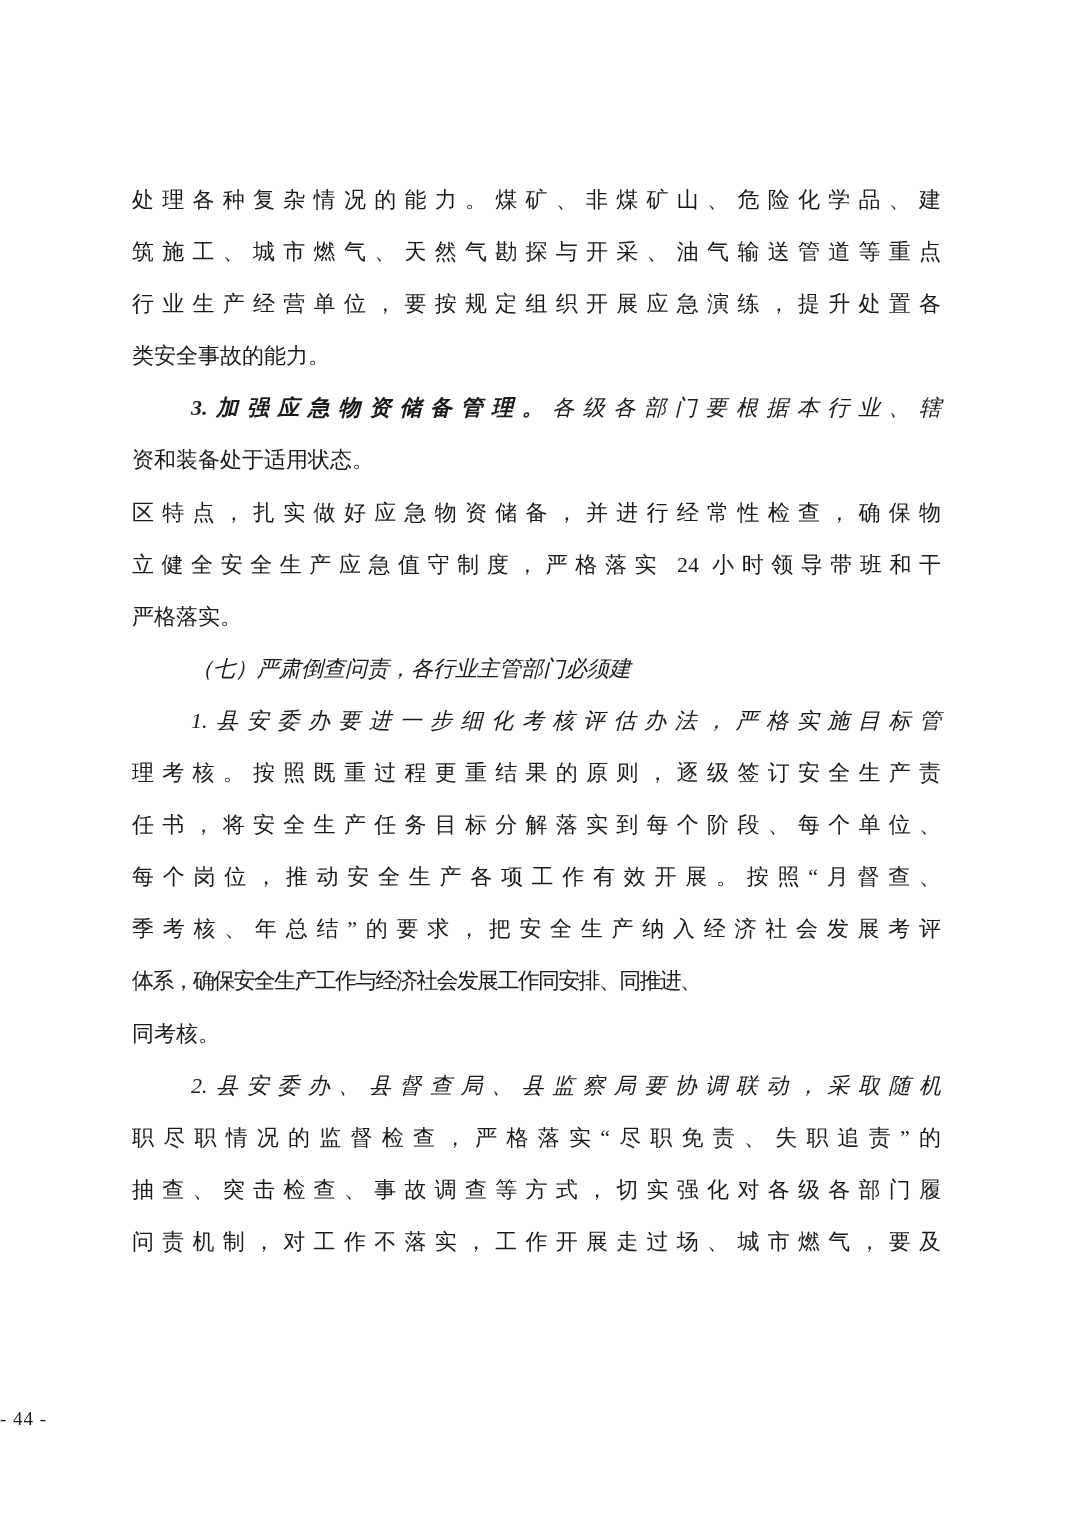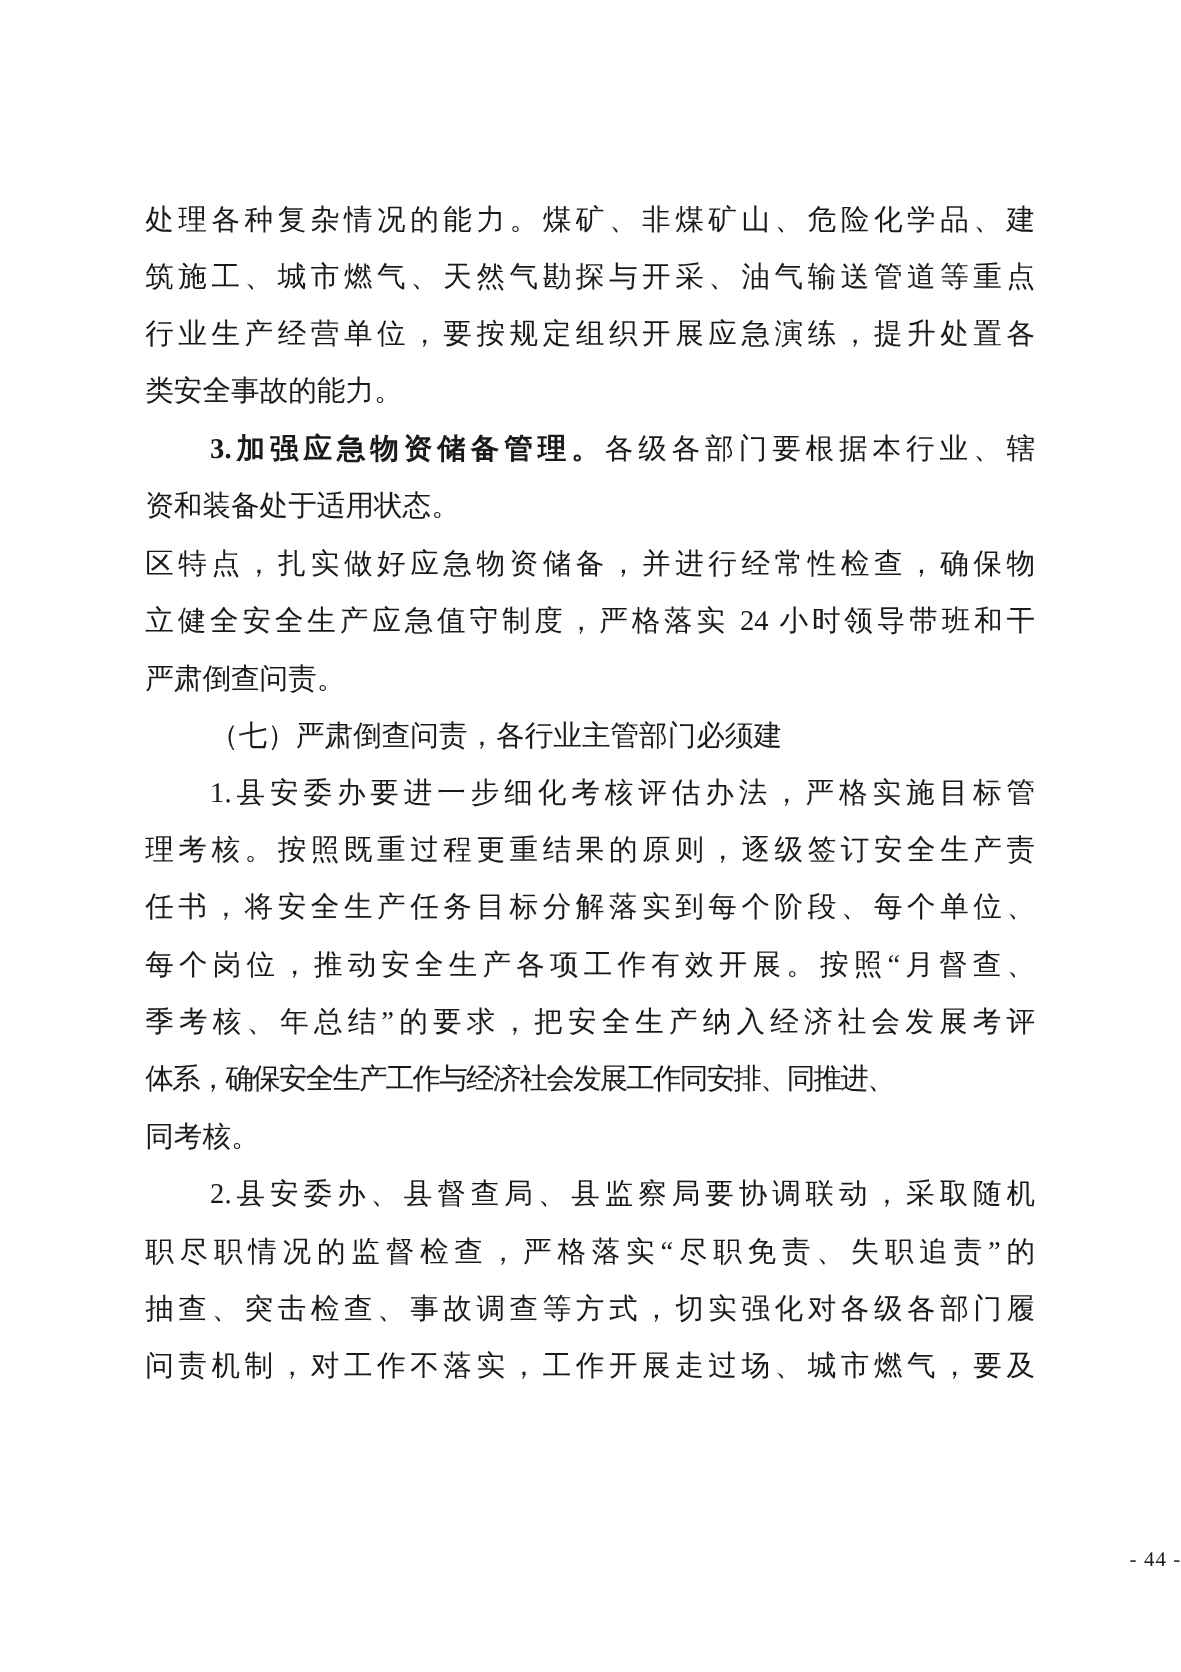--- a/index.html
+++ b/index.html
@@ -17,47 +17,48 @@
     position: absolute;
     inset: 0;
     background: #ffffff;
   }
   .text-block {
     position: absolute;
     left: 132px;
     top: 174px;
     width: 809px;
     font-family: "Liberation Serif", "DejaVu Serif", serif;
-    font-size: 26px;
+    font-size: 22px;
     color: #1a1a1a;
   }
   .line {
     height: 52.1px;
     line-height: 52.1px;
     text-align: justify;
     text-align-last: left;
   }
   .line.fill {
     text-align-last: justify;
   }
   .line.indent {
     padding-left: 59px;
+    font-style: italic;
   }
   .line .b {
     font-weight: bold;
   }
   .line.squeeze {
     letter-spacing: -1.7px;
   }
   .footer {
     position: absolute;
     left: 0;
-    right: 0;
+    right: 16px;
     top: 1408px;
-    text-align: right;
+    text-align: left;
     font-family: "Liberation Serif", "DejaVu Serif", serif;
     font-size: 19px;
     letter-spacing: 1px;
     color: #1a1a1a;
   }
 </style>
 </head>
 <body>
 
 <div class="page">
@@ -68,21 +69,21 @@
         <div class="line fill"><span>行业生产经营单位，要按规定组织开展应急演练，提升处置各</span></div>
         <div class="line"><span>类安全事故的能力。</span></div>
       </div>
       <div>
         <div class="line fill indent"><span class="b">3.加强应急物资储备管理。</span><span>各级各部门要根据本行业、辖</span></div>
         <div class="line"><span>资和装备处于适用状态。</span></div>
         <div class="line fill"><span>区特点，扎实做好应急物资储备，并进行经常性检查，确保物</span></div>
       </div>
       <div>
         <div class="line fill"><span>立健全安全生产应急值守制度，严格落实 24 小时领导带班和干</span></div>
-        <div class="line"><span>严肃倒查问责。</span></div>
+        <div class="line"><span>严格落实。</span></div>
       </div>
       <div>
         <div class="line indent"><span>（七）严肃倒查问责，各行业主管部门必须建</span></div>
       </div>
       <div>
         <div class="line fill indent"><span>1.县安委办要进一步细化考核评估办法，严格实施目标管</span></div>
         <div class="line fill"><span>理考核。按照既重过程更重结果的原则，逐级签订安全生产责</span></div>
         <div class="line fill"><span>任书，将安全生产任务目标分解落实到每个阶段、每个单位、</span></div>
         <div class="line fill"><span>每个岗位，推动安全生产各项工作有效开展。按照“月督查、</span></div>
         <div class="line fill"><span>季考核、年总结”的要求，把安全生产纳入经济社会发展考评</span></div>

